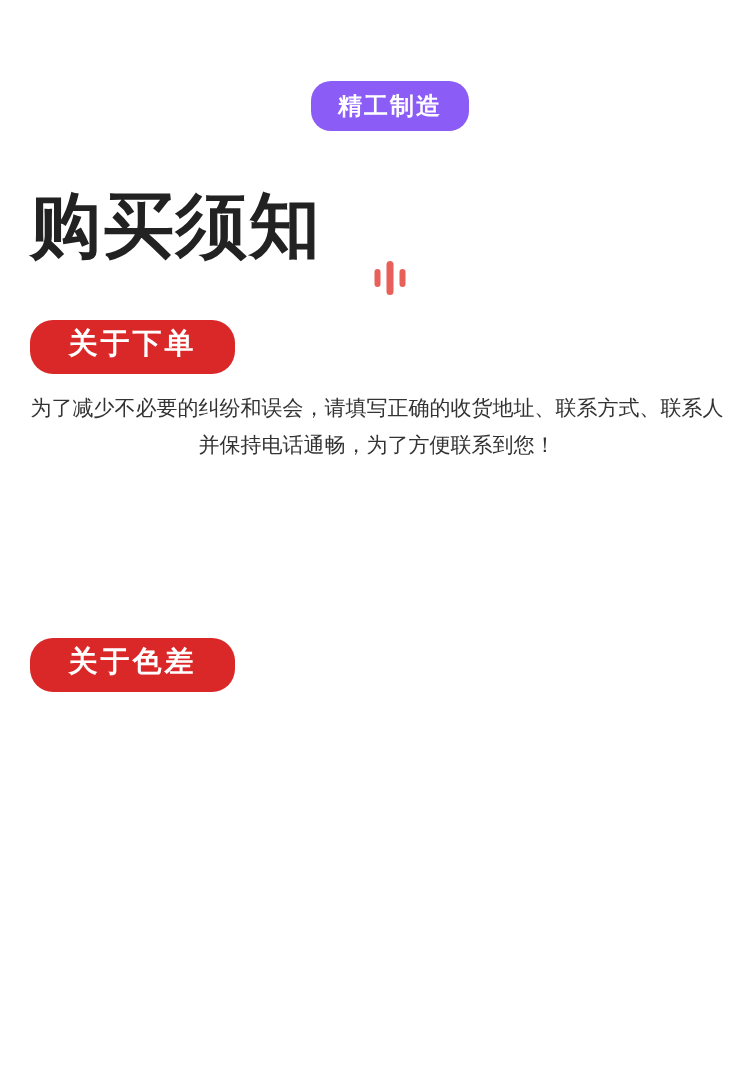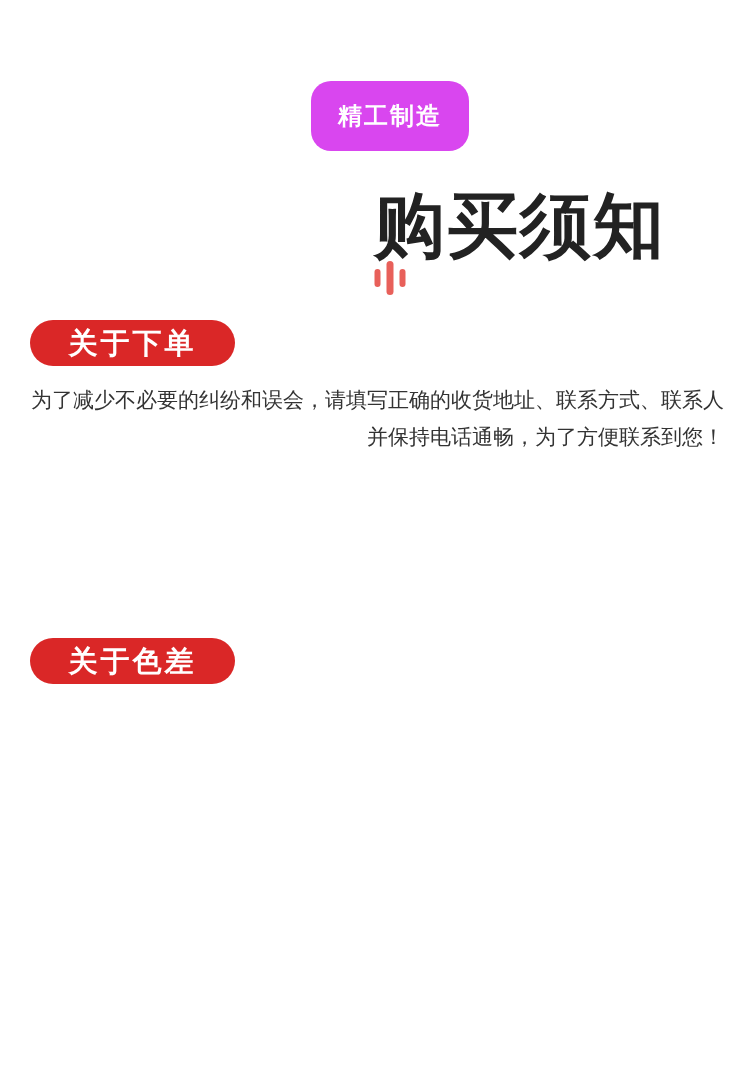--- a/index.html
+++ b/index.html
@@ -12,37 +12,37 @@
     font-family: "DejaVu Sans", "Liberation Sans", sans-serif;
   }
 
   
   .badge {
     position: absolute;
     top: 81px;
     left: 50%;
     transform: translateX(-50%);
     margin-left: 15px;
-    background: #d946ef;
+    background: #8b5cf6;
     color: #ffffff;
     font-size: 24px;
     font-weight: bold;
     letter-spacing: 2px;
-    padding: 19px 27px;
+    padding: 9px 27px;
     border-radius: 20px;
     white-space: nowrap;
   }
   .page-title {
     position: absolute;
     top: 138px;
     left: 0;
     width: 666px;
     padding-left: 30px;
     box-sizing: border-box;
-    text-align: right;
+    text-align: left;
     font-size: 71px;
     line-height: 80px;
     font-weight: 900;
     letter-spacing: 2px;
     color: #222222;
   }
   .divider-bars {
     position: absolute;
     top: 260px;
     left: 50%;
@@ -67,36 +67,36 @@
     width: 694px;
   }
   .section-1 { top: 320px; }
   .section-2 { top: 478px; }
   .section-3 { top: 638px; }
   .section-4 { top: 803px; }
 
   .pill {
     display: inline-block;
     width: 205px;
-    height: 46px;
+    height: 54px;
     line-height: 46px;
     border-radius: 23px;
     background: #da2727;
     color: #ffffff;
     font-size: 29px;
     font-weight: bold;
     letter-spacing: 3px;
     text-align: center;
   }
   .body-text {
     margin: 16px 0 0 0;
     font-size: 21px;
     line-height: 37px;
     color: #333333;
-    text-align: right;
+    text-align: center;
   }
 </style>
 </head>
 <body>
 
 <div class="badge">精工制造</div>
 
 <h1 class="page-title">购买须知</h1>
 
 <div class="divider-bars">

